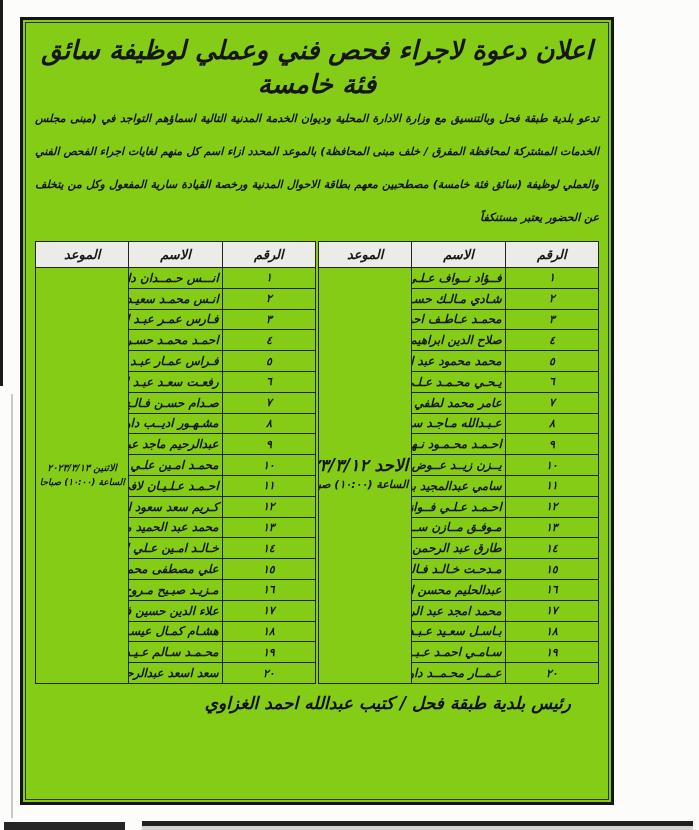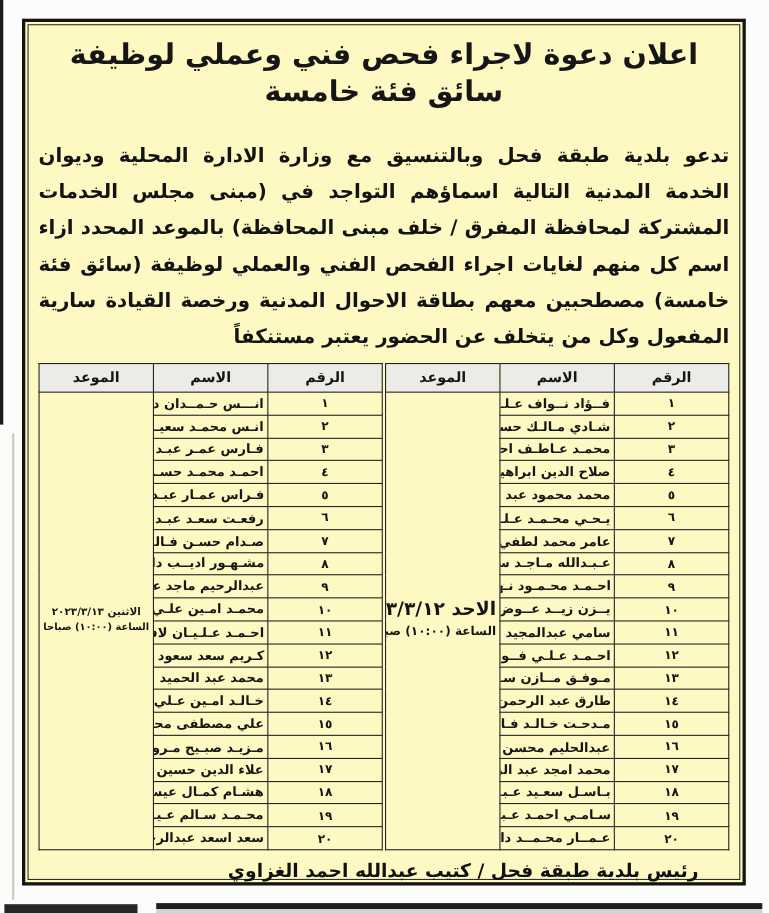--- a/index.html
+++ b/index.html
@@ -10,32 +10,32 @@
     color:#161616;
   }
   
   .rule-black{position:absolute;left:0;top:0;width:3px;height:386px;background:#1b1b1b;}
   .rule-gray{position:absolute;left:11px;top:394px;width:2px;height:424px;background:#c9c9c5;}
   .bar-left{position:absolute;left:4px;top:822px;width:121px;height:8px;background:#262626;}
   .bar-right{position:absolute;left:142px;top:821px;width:551px;height:9px;
     background:linear-gradient(180deg,#202020 0,#202020 5px,#d2d2cf 5px,#d2d2cf 100%);}
   
   .doc{
-    position:absolute;left:20px;top:17px;width:658px;height:788px;
-    box-sizing:border-box;border:3px solid #151515;background:#fef9c3;
-    direction:rtl;font-weight:bold;
+    position:absolute;left:20px;top:17px;width:594px;height:788px;
+    box-sizing:border-box;border:3px solid #151515;background:#84cc16;
+    direction:rtl;font-weight:bold;font-style:italic;
   }
   .doc-inner{
     position:absolute;inset:2px;border:1px solid #2e2e2e;
     padding:6px 9px 4px 9px;box-sizing:border-box;
   }
   .title1{text-align:center;font-size:26px;line-height:34px;margin-top:4px;letter-spacing:-0.5px;}
   .title2{text-align:center;font-size:23px;line-height:30px;margin-top:16px;}
   .body-text{
-    margin-top:24px;font-size:18px;line-height:33px;
+    margin-top:1px;font-size:11px;line-height:33px;
     text-align:justify;text-align-last:right;color:#131313;
   }
   .tables{display:flex;gap:2px;margin-top:7px;}
   table{border-collapse:collapse;table-layout:fixed;width:322px;}
   th,td{border:1px solid #242424;padding:0 3px;box-sizing:border-box;overflow:hidden;white-space:nowrap;}
   th{height:26px;font-size:13px;background:#ebebe8;font-weight:bold;text-align:center;}
   tbody tr{height:20.8px;}
   td.num{width:40px;text-align:center;font-size:11px;}
   td.name{width:176px;font-size:11.8px;text-align:right;letter-spacing:0.2px;}
   td.date{width:106px;text-align:center;vertical-align:middle;}

